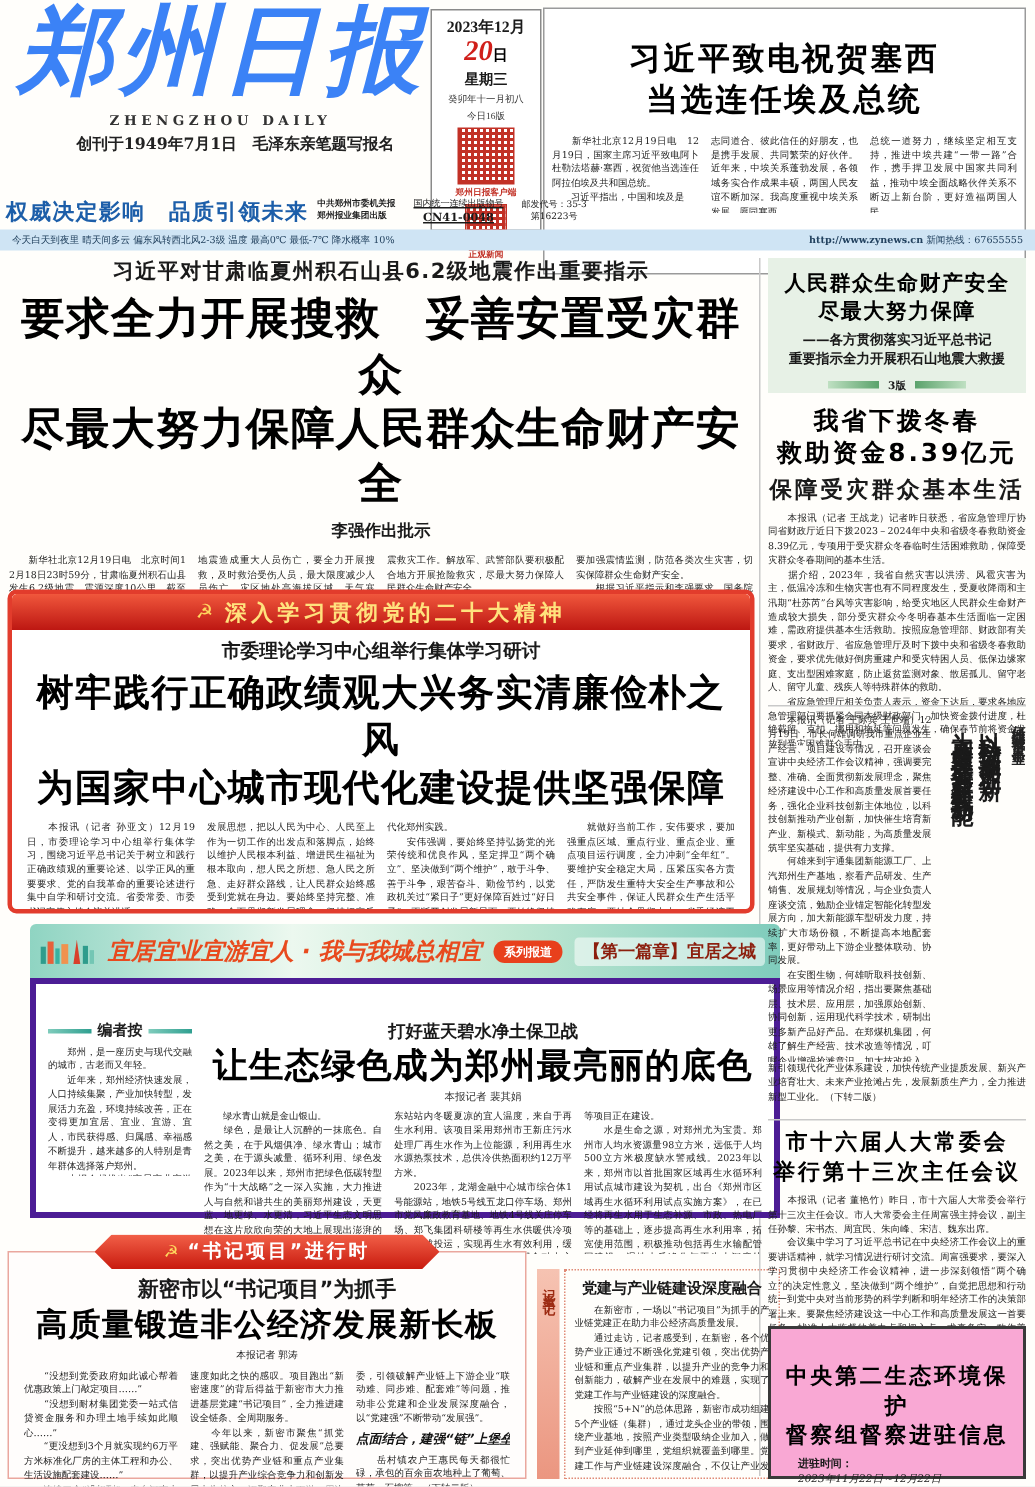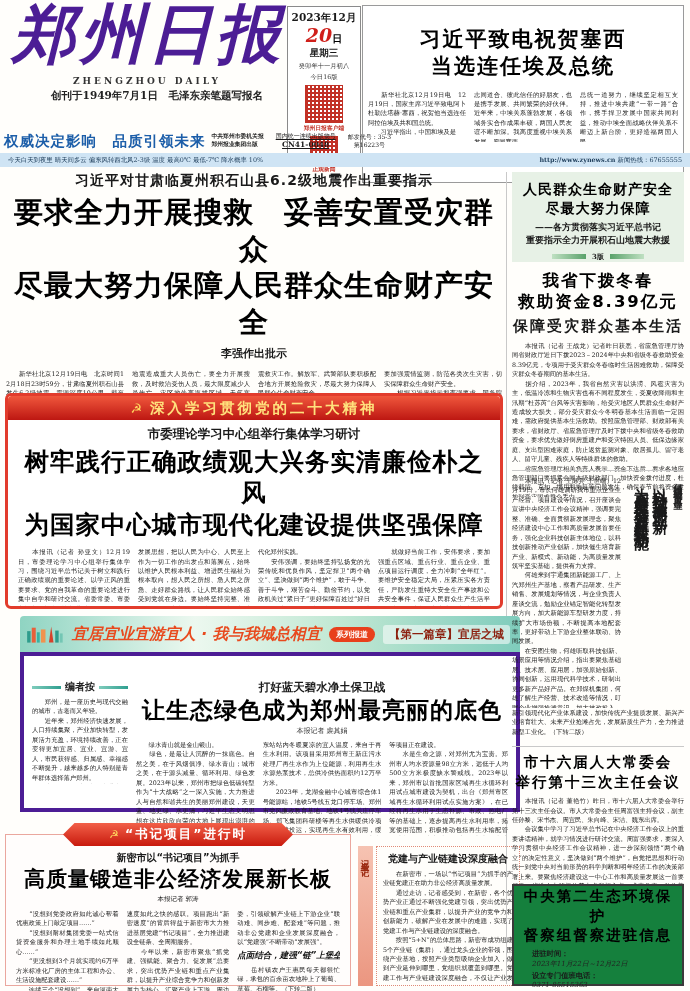--- a/index.html
+++ b/index.html
@@ -7,25 +7,25 @@
         font-family:"DejaVu Serif","Liberation Serif",serif;color:#1a1a1a;}
   .abs{position:absolute;}
   .hl{font-family:"DejaVu Sans","Liberation Sans",sans-serif;font-weight:700;color:#000;}
   .ctr{text-align:center;}
   .bt{font-family:"DejaVu Serif","Liberation Serif",serif;font-size:6.3px;line-height:1.5;
       color:#1c1c1c;text-align:justify;word-break:break-all;white-space:pre-line;}
   .cols{display:flex;gap:8px;}
   .col{flex:1;min-width:0;overflow:hidden;}
 
   
-  .paper-title{font-size:64px;font-weight:700;font-style:italic;color:#4c1d95;
+  .paper-title{font-size:64px;font-weight:700;font-style:italic;color:#3b82f6;
                letter-spacing:4px;line-height:1.0;white-space:nowrap;}
   .paper-en{font-size:9px;letter-spacing:3px;color:#333;font-weight:700;}
   .founding{font-size:10.5px;color:#222;font-weight:700;}
-  .datebox{border:1px solid #8a8a8a;background:#fff;text-align:center;padding:4px 2px;}
+  .datebox{border:1px solid #8a8a8a;background:#fff;text-align:center;padding:4px 2px;font-family:Liberation Serif, serif;}
   .db-ym{font-size:10.5px;font-weight:700;}
   .db-day{color:#d01f1a;font-weight:700;font-style:italic;font-size:19px;line-height:1.1;}
   .db-day small{font-size:10px;color:#000;font-style:normal;}
   .db-week{font-size:9.5px;font-weight:700;margin-top:1px;}
   .db-small{font-size:6.3px;color:#333;margin-top:2px;}
   .qr{width:36px;height:36px;margin:3px auto 0;
       background:
         repeating-linear-gradient(0deg,#c23126 0 2px,rgba(255,255,255,0) 2px 4px),
         repeating-linear-gradient(90deg,#c23126 0 2px,#fff 2px 4px);
       border:1px solid #c23126;}
@@ -86,21 +86,21 @@
            font-family:"DejaVu Sans",sans-serif;color:#111;white-space:nowrap;font-style:italic;}
 
   
   .shujibox{border:1.5px solid #eaa79e;background:#fffdfc;}
   .ribbon{position:absolute;left:50%;transform:translateX(-50%);top:-12px;width:230px;height:23px;
           background:linear-gradient(180deg,#f26048,#c81a0e);
           clip-path:polygon(0 50%,5% 0,95% 0,100% 50%,95% 100%,5% 100%);
           display:flex;align-items:center;justify-content:center;gap:6px;}
   .ribbon .txt{color:#fff;font-weight:700;font-size:12.5px;letter-spacing:2px;
                font-family:"DejaVu Sans",sans-serif;}
-  .shuji-kicker{font-size:10px;font-weight:700;font-family:"DejaVu Sans",sans-serif;}
+  .shuji-kicker{font-size:14px;font-weight:700;font-family:"DejaVu Sans",sans-serif;}
   .shuji-t{font-size:21px;letter-spacing:1px;}
 
   
   .notebox{display:flex;}
   .note-strip{width:15px;background:linear-gradient(180deg,#f6c3b2,#eb9680);
               display:flex;align-items:flex-start;justify-content:center;padding-top:6px;}
   .note-strip span{writing-mode:vertical-rl;color:#9c2a12;font-weight:700;font-size:8.5px;
                    letter-spacing:3px;font-family:"DejaVu Sans",sans-serif;}
   .note-inner{flex:1;border:1px dotted #e08a76;margin-left:3px;padding:5px 6px;overflow:hidden;}
   .note-inner-title{font-size:10px;font-weight:700;text-align:center;margin-bottom:3px;
@@ -120,21 +120,21 @@
             font-family:"DejaVu Sans",sans-serif;}
   .hex{display:flex;gap:5px;}
   .hex-body{flex:1;min-width:0;overflow:hidden;}
   .hex-heads{flex:0 0 58px;display:flex;justify-content:flex-end;}
   .vtxt{writing-mode:vertical-rl;text-orientation:upright;}
   .hex-kicker{font-size:9px;font-weight:700;letter-spacing:2px;color:#222;
               font-family:"DejaVu Sans",sans-serif;margin-left:3px;}
   .hex-t{font-size:15px;font-weight:700;letter-spacing:3px;line-height:1.1;
          font-family:"DejaVu Sans",sans-serif;margin-left:2px;}
   .npc-t{font-size:14.5px;letter-spacing:2px;line-height:1.35;}
-  .inspbox{border:2px solid #3a3a3a;padding:1px 8px;background:#15803d;}
+  .inspbox{border:2px solid #3a3a3a;padding:23px 8px;background:#f9a8d4;}
   .insp-t{font-size:14.5px;letter-spacing:2px;line-height:1.35;}
   .insp-item{margin-top:2px;}
   .insp-label{font-size:7.3px;font-weight:700;font-family:"DejaVu Sans",sans-serif;}
   .insp-val{font-size:7px;font-style:italic;color:#222;}
   .hr-rule{border-top:1px solid #c9c9c9;}
 </style>
 </head>
 <body>
 
 <div id="page">

